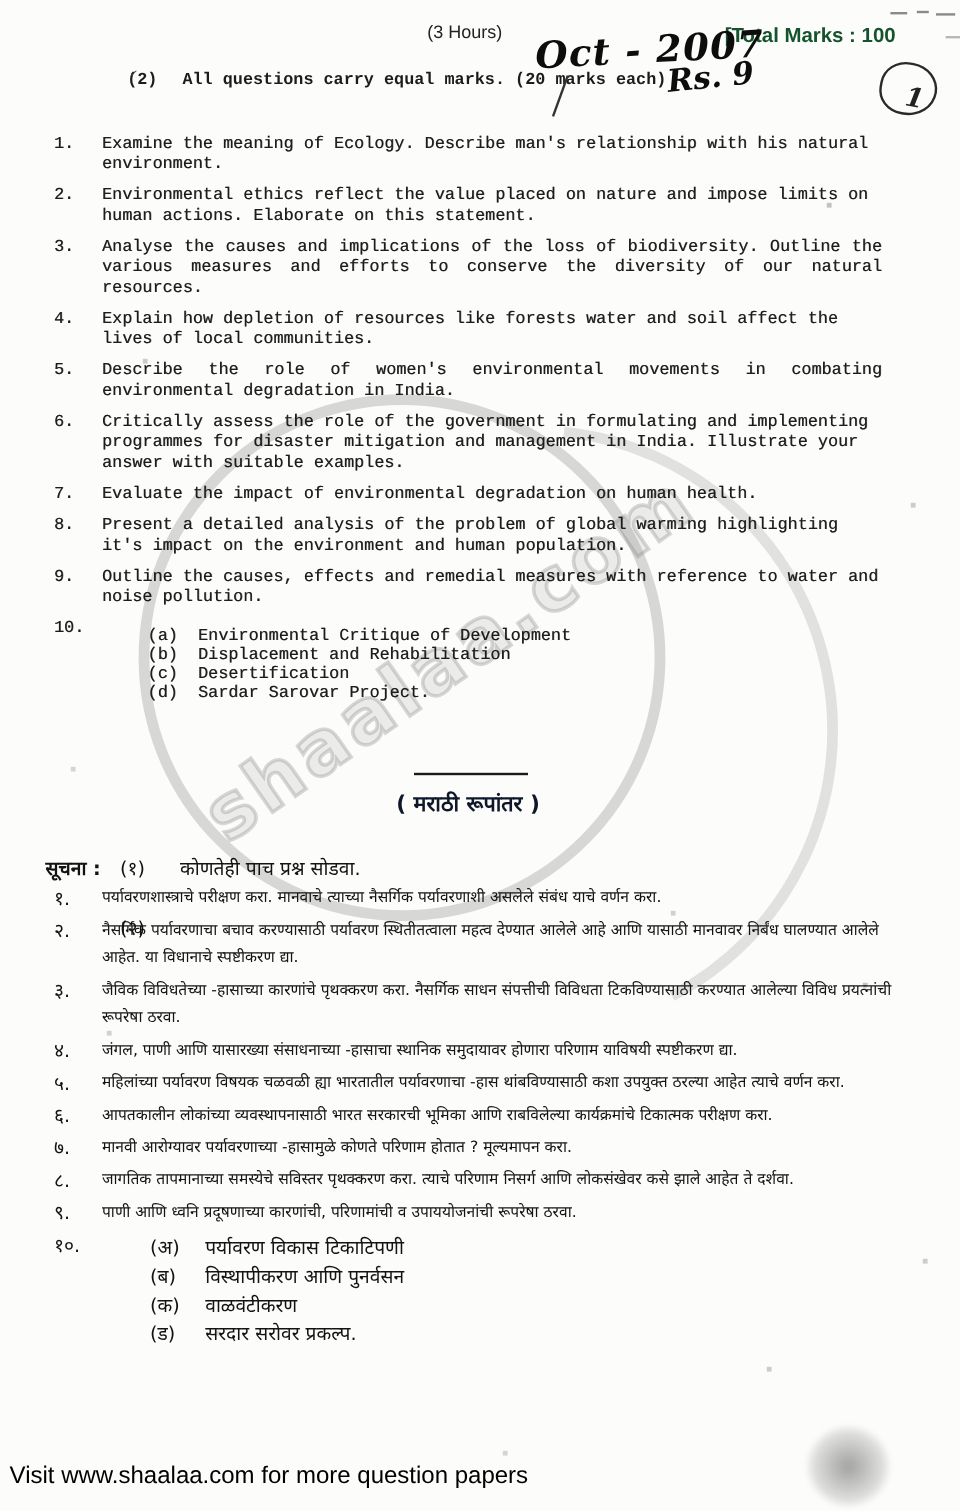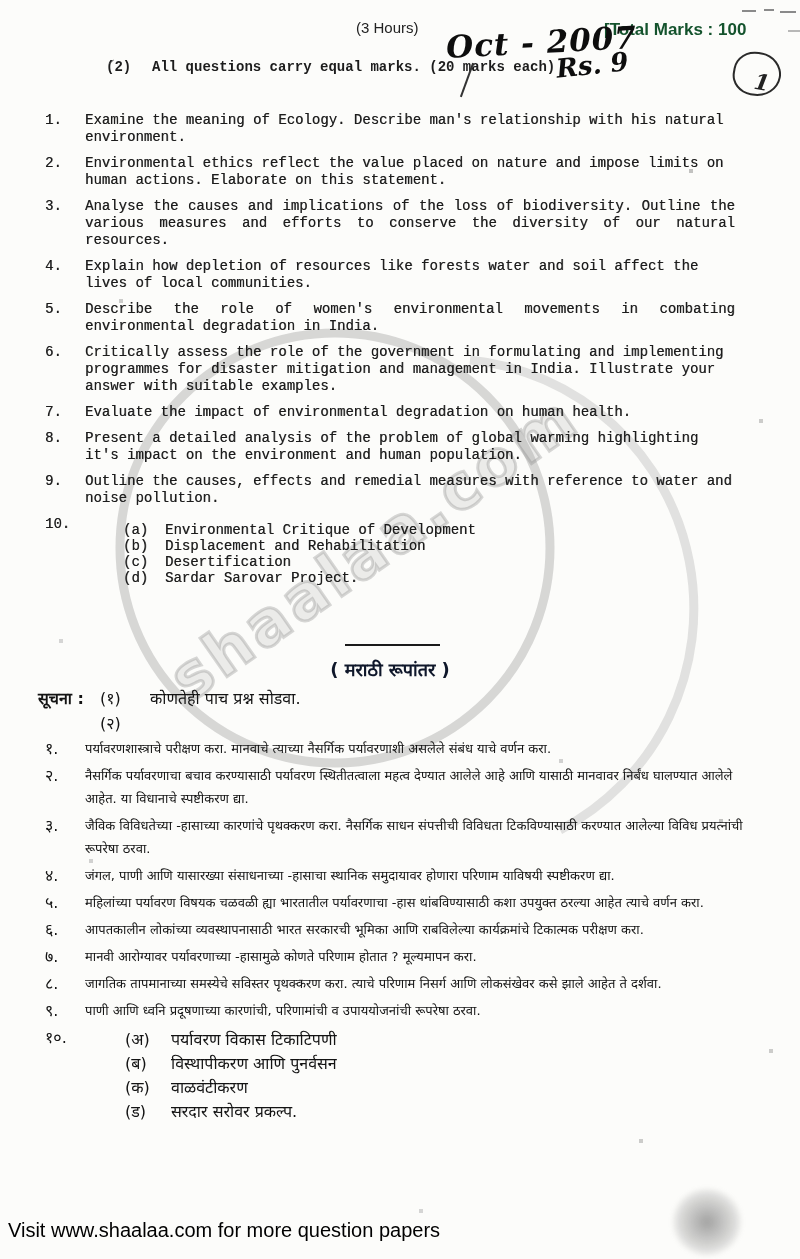--- a/index.html
+++ b/index.html
@@ -64,21 +64,21 @@
   .justify .qtext{text-align:justify;}
   .subs{margin-top:6px;padding-left:38px;}
   .sub{display:grid;grid-template-columns:42px 1fr;line-height:16px;margin-bottom:0px;}
   .sub span{font-size:14px;text-shadow:0.4px 0 0.2px rgba(0,0,0,.55);}
   
   .mrule{position:absolute;left:345px;top:644px;width:95px;height:2px;background:#1a1a1a;z-index:3;}
   .mhead{position:absolute;left:280px;top:657px;width:220px;text-align:center;z-index:3;
     font-family:"DejaVu Sans",sans-serif;font-weight:bold;font-size:18px;color:#0f172a;}
   .suchana{position:absolute;left:38px;top:686px;z-index:3;
     font-family:"DejaVu Sans",sans-serif;font-size:16px;color:#131313;}
-  .suchana .row{display:flex;line-height:25px;}
+  .suchana .row{display:flex;line-height:25px;margin-top:25px;}
   .s-label{width:62px;font-weight:bold;}
   .s-num{width:50px;}
   .mqlist{position:absolute;left:45px;top:737px;width:712px;z-index:3;
     font-family:"DejaVu Sans",sans-serif;color:#131313;}
   .mq{display:grid;grid-template-columns:40px 670px;margin-bottom:4px;}
   .mqnum{font-size:16px;line-height:23px;}
   .mqtext{font-size:13px;line-height:23px;}
   .msubs{margin-top:2px;padding-left:40px;}
   .msub{display:grid;grid-template-columns:46px 1fr;line-height:24px;}
   .msub span{font-size:16px;}

